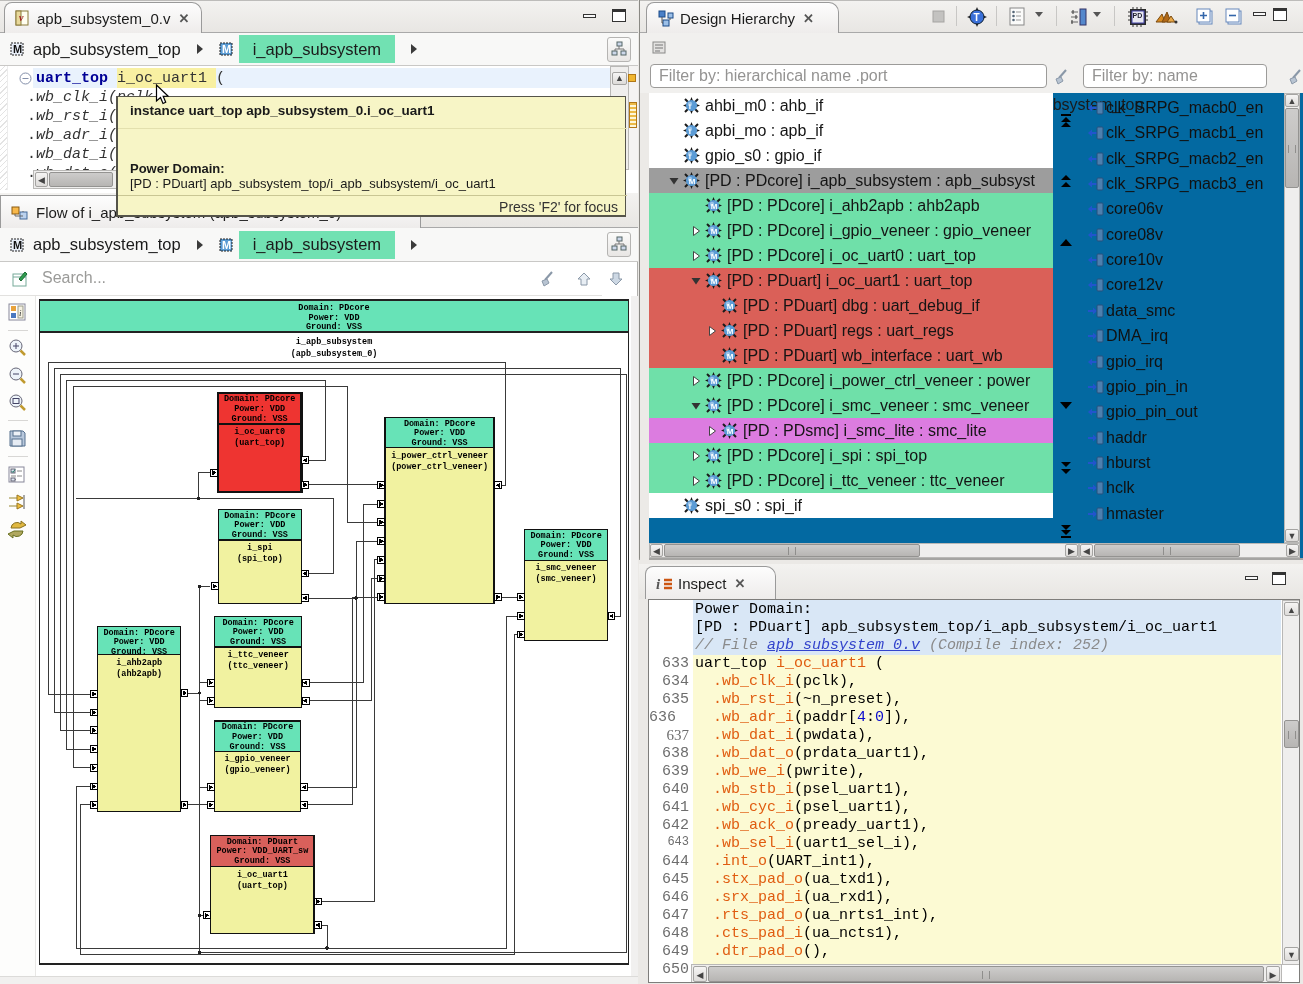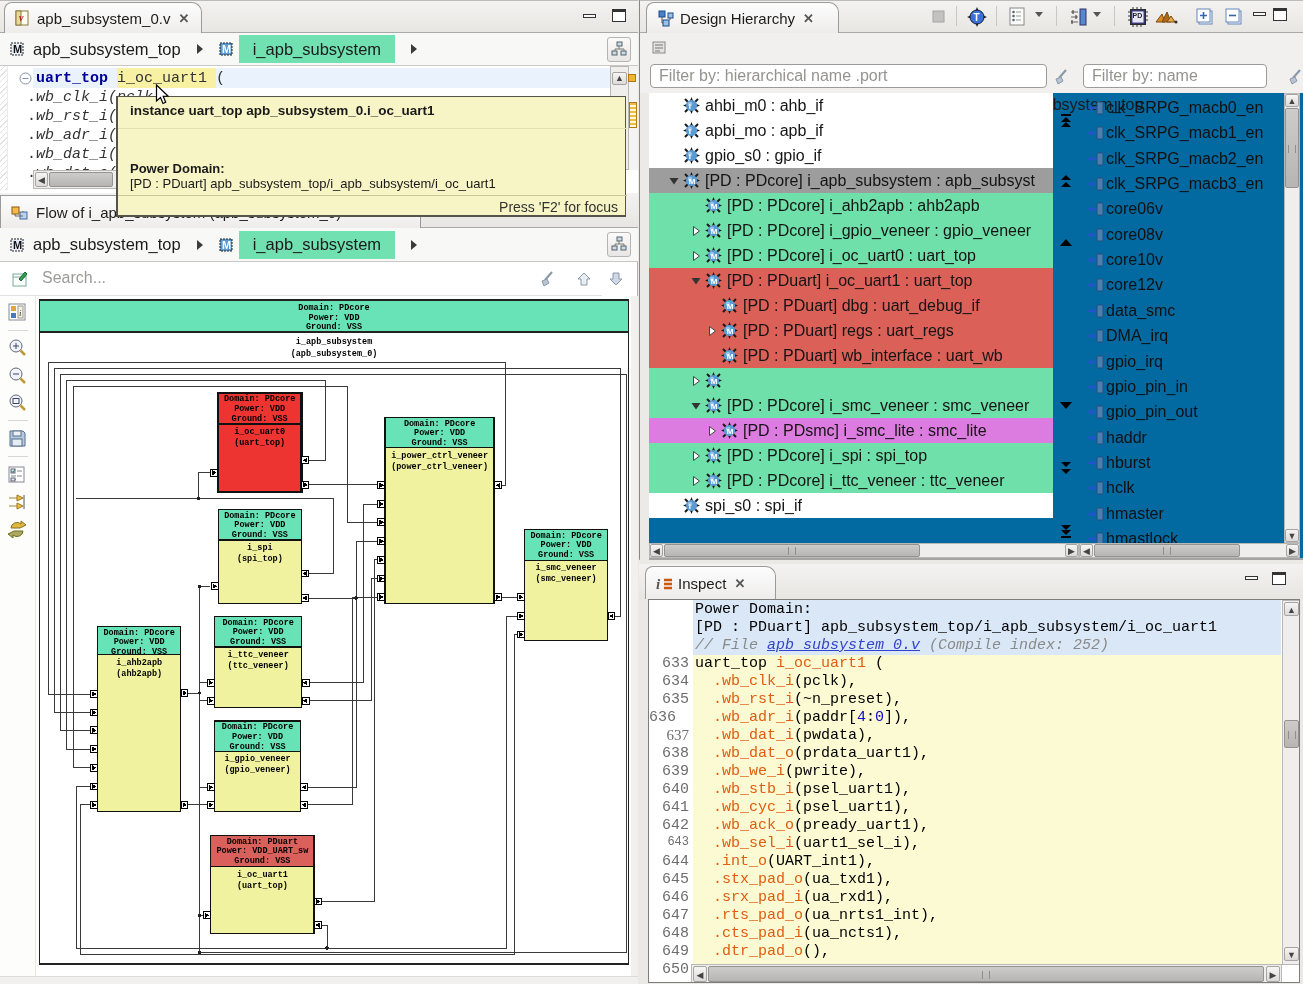--- a/index.html
+++ b/index.html
@@ -582,20 +582,21 @@
         <svg class="exp" width="10" height="10">
           <path d="M2.5 0.5 L8.5 5 L2.5 9.5 Z" fill="#fff" stroke="#444"></path>
         </svg>
         <svg class="gicon" width="17" height="17">
           <path d="M8.5 0 L11 6 L17 8.5 L11 11 L8.5 17 L6 11 L0 8.5 L6 6 Z" fill="#1a1a1a"></path>
           <path d="M2 2 L6 6 M15 2 L11 6 M2 15 L6 11 M15 15 L11 11" stroke="#1a1a1a" stroke-width="2"></path>
           <circle cx="8.5" cy="8.5" r="5.6" fill="#5b9bd5"></circle>
           <circle cx="7" cy="7" r="2.2" fill="#9cc4e8"></circle>
           <text x="5.8" y="12" font-size="8" font-weight="bold" fill="#fff">M</text>
         </svg>
+        <span>[PD : PDcore] i_power_ctrl_veneer : power</span>
       </div>
       <div class="trow" style="left:9px;top:393px;width:404px;background:#6fe0a9;padding-left:42px;">
         <svg class="exp" width="10" height="10">
           <path d="M0.5 2 H9.5 L5 8.5 Z" fill="#333"></path>
         </svg>
         <svg class="gicon" width="17" height="17">
           <path d="M8.5 0 L11 6 L17 8.5 L11 11 L8.5 17 L6 11 L0 8.5 L6 6 Z" fill="#1a1a1a"></path>
           <path d="M2 2 L6 6 M15 2 L11 6 M2 15 L6 11 M15 15 L11 11" stroke="#1a1a1a" stroke-width="2"></path>
           <circle cx="8.5" cy="8.5" r="5.6" fill="#5b9bd5"></circle>
           <circle cx="7" cy="7" r="2.2" fill="#9cc4e8"></circle>
@@ -805,28 +806,20 @@
         </svg>
         <span>hclk</span>
       </div>
       <div class="litem" style="left:441px;top:501px;">
         <svg width="17" height="16" style="margin-right:2px;flex:none;">
           <path d="M1 8 H7" stroke="#2255cc" stroke-width="2"></path>
           <path d="M6 4.5 L10 8 L6 11.5 Z" fill="#2255cc"></path>
           <rect x="10" y="2" width="6" height="12" rx="1" fill="#4d7fae" stroke="#27517d"></rect>
         </svg>
         <span>hmaster</span>
-      </div>
-      <div class="litem" style="left:441px;top:526px;">
-        <svg width="17" height="16" style="margin-right:2px;flex:none;">
-          <path d="M1 8 H7" stroke="#2255cc" stroke-width="2"></path>
-          <path d="M6 4.5 L10 8 L6 11.5 Z" fill="#2255cc"></path>
-          <rect x="10" y="2" width="6" height="12" rx="1" fill="#4d7fae" stroke="#27517d"></rect>
-        </svg>
-        <span>hmastlock</span>
       </div>
       <div class="abs sbtrack" style="left:9px;top:543px;width:430px;height:15px;"></div>
       <div class="abs sbbtn" style="left:10px;top:544px;width:13px;height:13px;line-height:13px;">◀</div>
       <div class="abs sbthumb" style="left:24px;top:544px;width:256px;height:13px;">
         <span class="grip" style="margin:2px auto;"></span>
       </div>
       <div class="abs sbbtn" style="left:425px;top:544px;width:13px;height:13px;line-height:13px;">▶</div>
       <div class="abs sbtrack" style="left:439px;top:543px;width:221px;height:15px;"></div>
       <div class="abs sbbtn" style="left:440px;top:544px;width:13px;height:13px;line-height:13px;">◀</div>
       <div class="abs sbthumb" style="left:454px;top:544px;width:146px;height:13px;">

